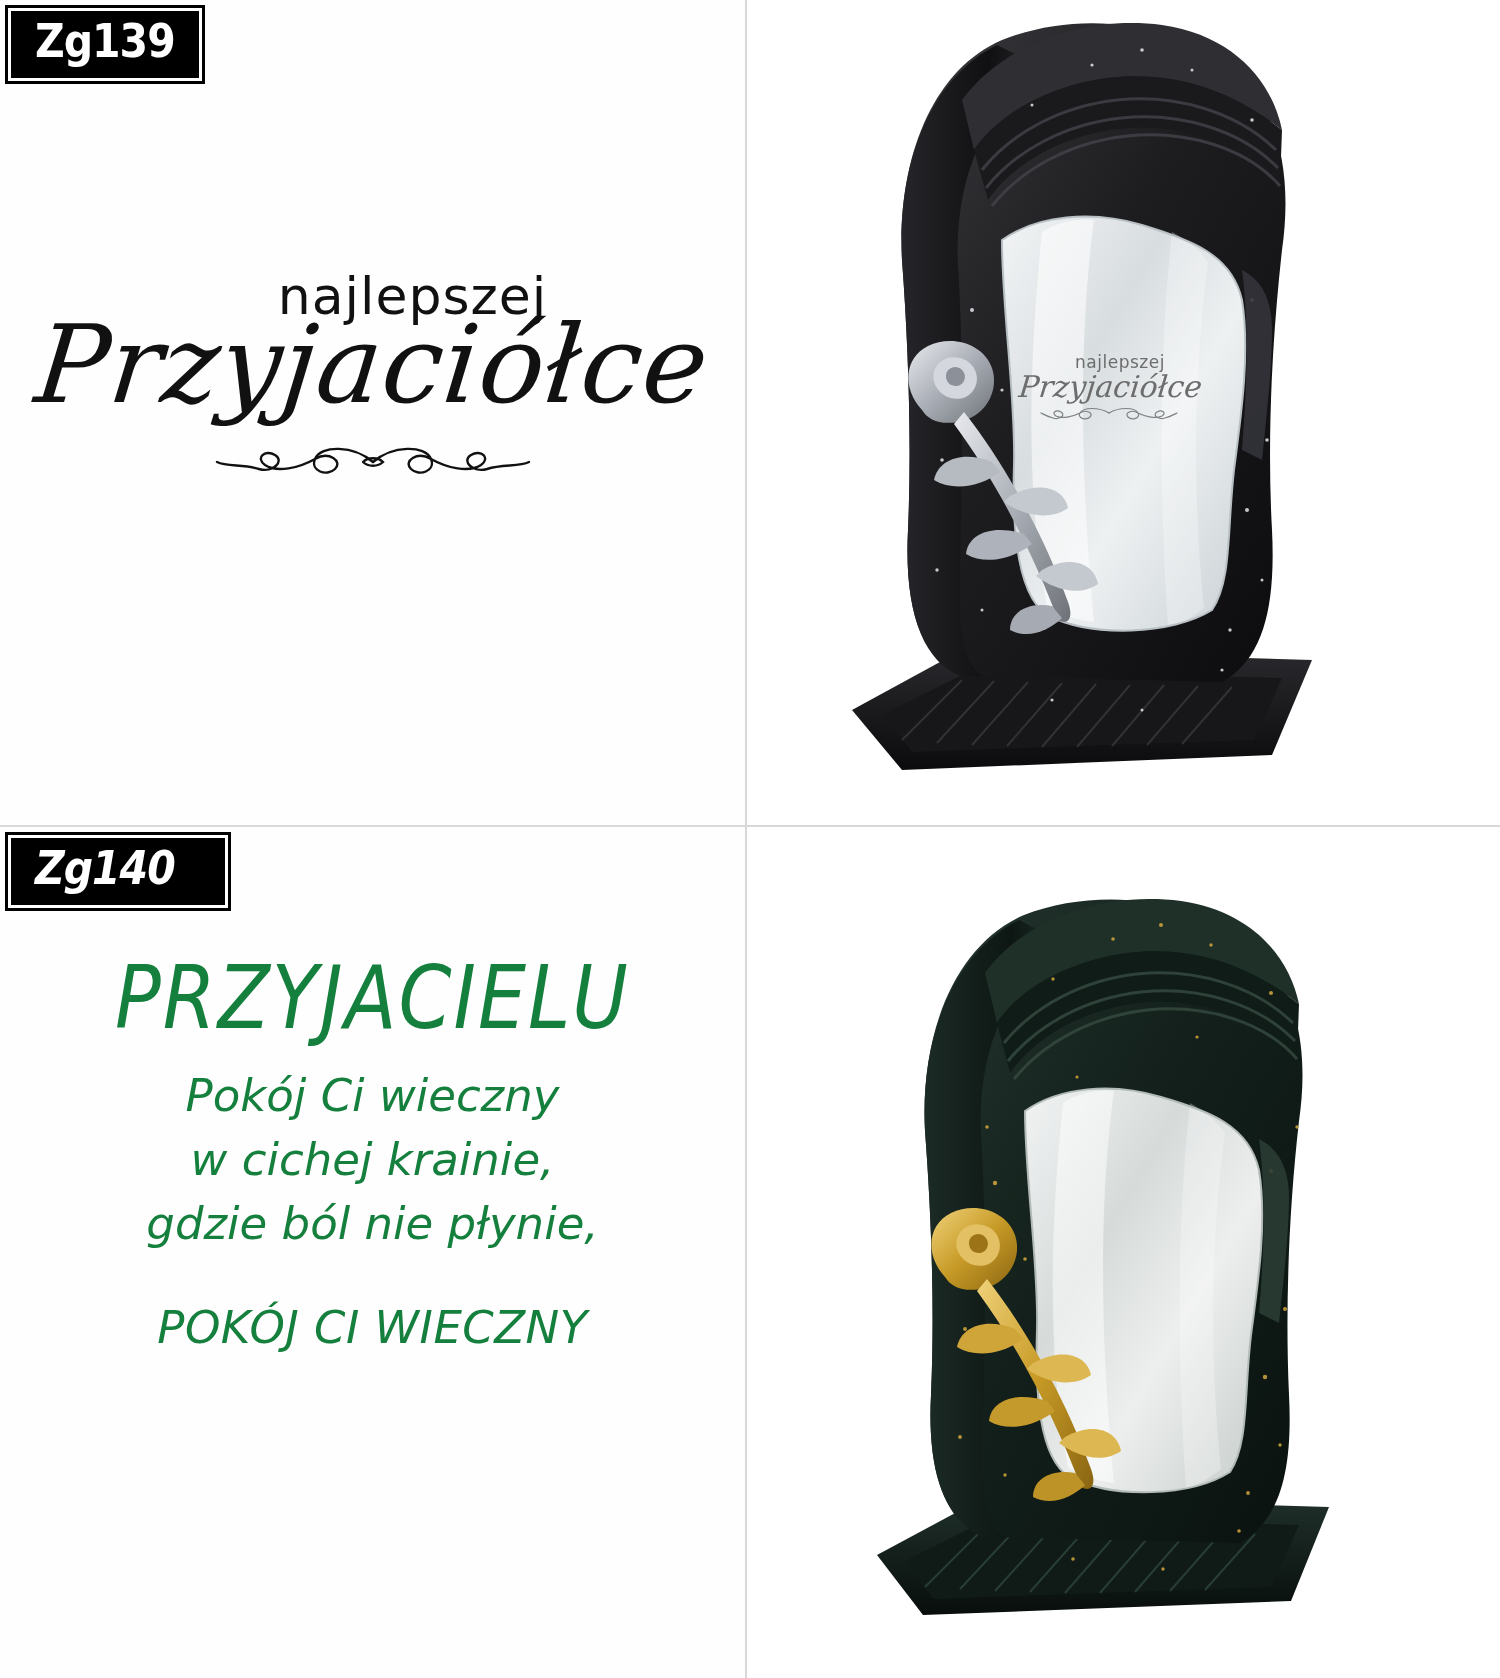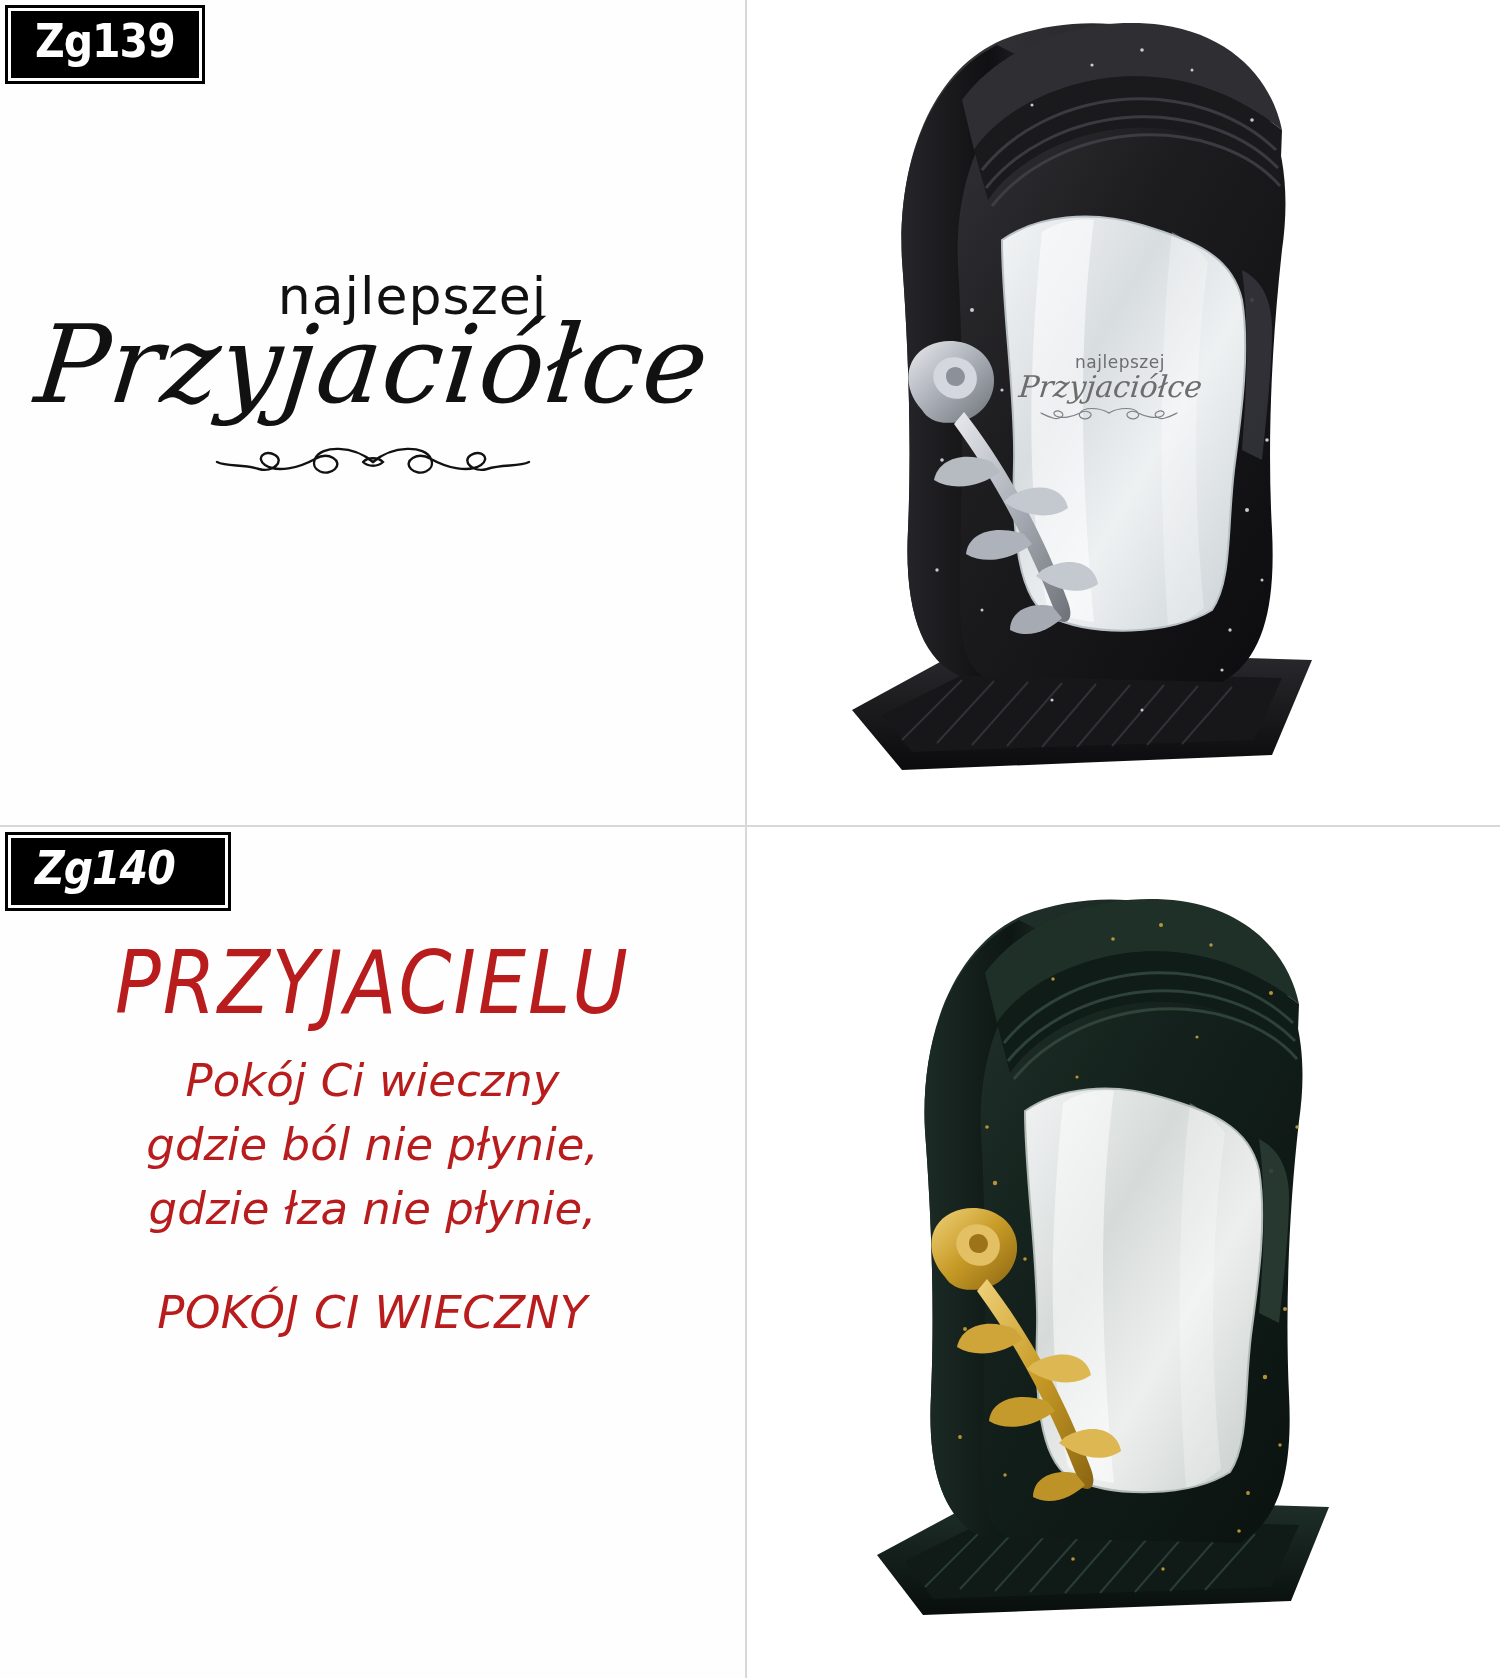--- a/index.html
+++ b/index.html
@@ -90,23 +90,23 @@
   .art1 .flourish {
     margin-top: 18px;
     display: flex;
     justify-content: center;
   }
 
   
   .art2 {
     position: absolute;
     left: 0; right: 0;
-    top: 116px;
+    top: 131px;
     text-align: center;
-    color: #b91c1c;
+    color: #15803d;
   }
   .art2 .heading {
     font-family: "DejaVu Sans", sans-serif;
     font-size: 76px;
     letter-spacing: 2px;
     line-height: 1.05;
     font-weight: 400;
     transform: scaleY(1.15);
     margin-bottom: 26px;
   }
@@ -306,22 +306,22 @@
     <div class="cell-text">
 
       <div class="code-badge badge-wide">
         <span>Zg140</span>
       </div>
 
       <div class="art2">
         <div class="heading">PRZYJACIELU</div>
         <div class="poem">
           <div class="poem-line">Pokój Ci wieczny</div>
+          <div class="poem-line">w cichej krainie,</div>
           <div class="poem-line">gdzie ból nie płynie,</div>
-          <div class="poem-line">gdzie łza nie płynie,</div>
         </div>
         <div class="closing">POKÓJ CI WIECZNY</div>
       </div>
     </div>
 
     <div class="cell-photo">
       <svg class="monument mon2" width="540" height="760" viewBox="0 0 540 760">
         <defs>
           <linearGradient id="g2stone" x1="0" y1="0" x2="1" y2="1">
             <stop offset="0%" stop-color="#25362f"></stop>

